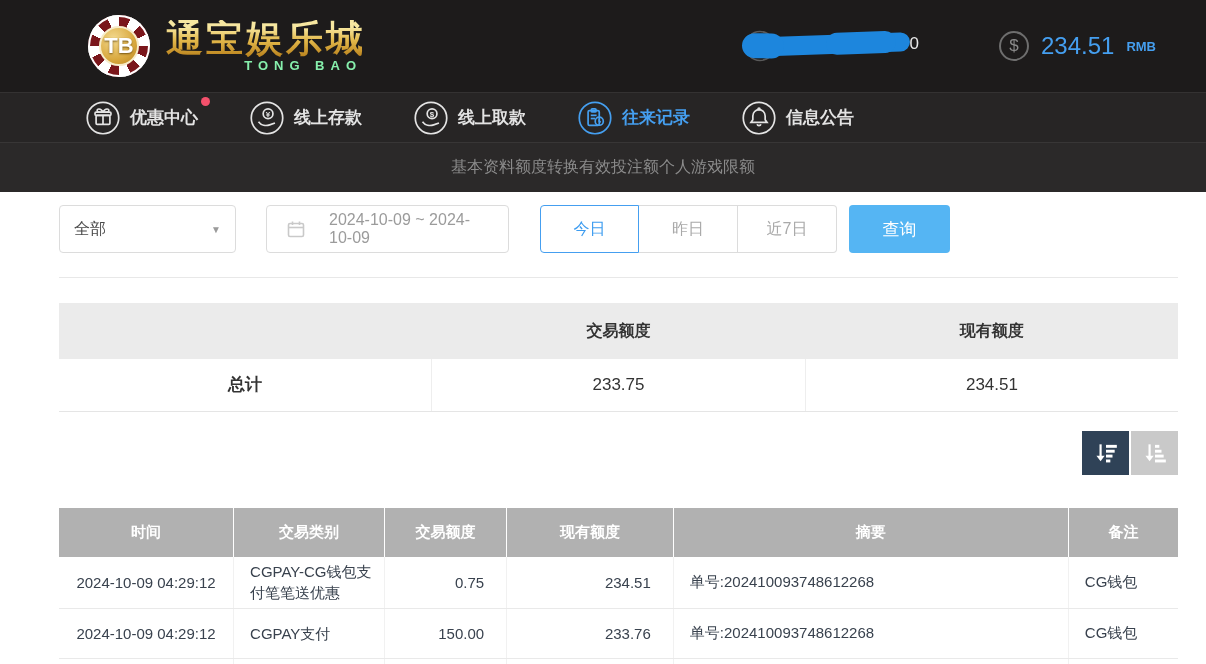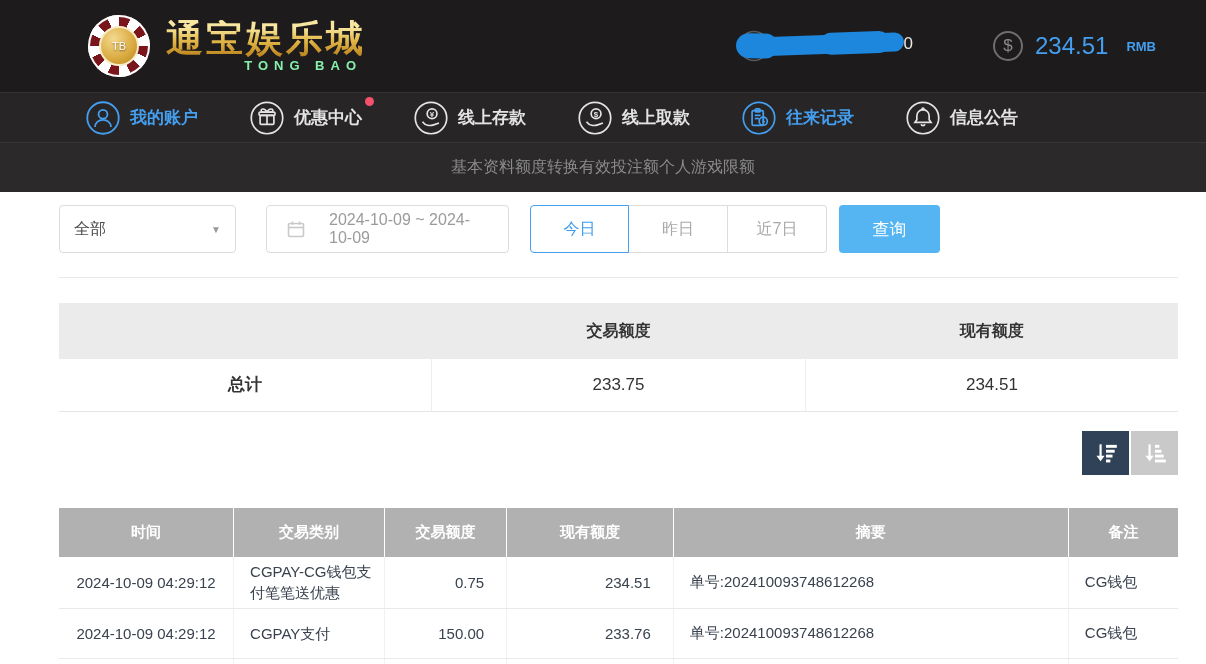--- a/index.html
+++ b/index.html
@@ -8,21 +8,21 @@
 
   
   .banner { height:92px; background:#1d1b1b; display:flex; align-items:center; padding:0 50px 0 88px; }
   .logo { display:flex; align-items:center; gap:16px; }
   .chip { width:62px; height:62px; border-radius:50%; position:relative;
     background:repeating-conic-gradient(#7a161b 0deg 22.5deg, #ffffff 22.5deg 45deg);
     box-shadow:0 0 0 2px #fff inset; }
   .chip-inner { position:absolute; inset:11px; border-radius:50%;
     background:radial-gradient(circle at 35% 30%, #f3d98e, #d9a93f 60%, #b9831e);
     border:2px solid #f7ecc9; display:flex; align-items:center; justify-content:center;
-    color:#fff; font-weight:normal; font-size:11px; text-shadow:0 1px 2px rgba(90,60,0,.8); }
+    color:#fff; font-weight:bold; font-size:22px; text-shadow:0 1px 2px rgba(90,60,0,.8); }
   .logo-text { display:flex; flex-direction:column; line-height:1; }
   .logo-cn { font-family:"Liberation Serif","DejaVu Serif",serif; font-weight:bold; font-size:37px;
     letter-spacing:3px; background:linear-gradient(#f7e7a0 20%, #e3b84a 55%, #b9821d);
     -webkit-background-clip:text; background-clip:text; color:transparent; }
   .logo-en { font-size:13px; font-weight:bold; letter-spacing:6px; color:#86efac;
     align-self:flex-end; margin-top:2px; margin-right:4px; }
 
   .banner-right { margin-left:auto; display:flex; align-items:center; gap:70px; }
   .user-box { position:relative; display:flex; align-items:center; height:40px; width:185px; }
   .ghost-user-icon { position:absolute; left:0; top:4px; color:#5a5a5a; }
@@ -30,21 +30,21 @@
     background:#1d86dd; border-radius:10px; transform:rotate(-2deg); }
   .scribble::before { content:""; position:absolute; left:-8px; top:-4px; width:42px; height:25px;
     background:#1d86dd; border-radius:13px; transform:rotate(3deg); }
   .scribble::after { content:""; position:absolute; right:14px; top:-2px; width:70px; height:22px;
     background:#1d86dd; border-radius:11px; }
   .user-frag { position:absolute; right:10px; top:8px; color:#e8e8e8; font-size:17px; }
   .balance { display:flex; align-items:center; gap:12px; }
   .dollar-ring { width:30px; height:30px; border:2px solid #6e6e6e; border-radius:50%;
     color:#8a8a8a; font-size:17px; display:flex; align-items:center; justify-content:center; }
   .balance-amount { color:#459ff0; font-size:24px; }
-  .balance-cur { color:#459ff0; font-size:13px; font-weight:bold; margin-left:6px; }
+  .balance-cur { color:#459ff0; font-size:13px; font-weight:bold; }
 
   
   .mainnav { height:50px; background:#272525; border-top:1px solid #343232;
     display:flex; align-items:center; padding-left:86px; gap:52px; }
   .nav-item { display:flex; align-items:center; gap:10px; color:#e4e4e4; font-size:17px;
     font-weight:bold; cursor:pointer; position:relative; }
   .nav-item .icn { width:34px; height:34px; }
   .nav-item.active { color:#459ff0; }
   .nav-badge { position:absolute; top:-4px; right:-12px; width:9px; height:9px;
     border-radius:50%; background:#f4516c; }
@@ -56,21 +56,21 @@
 
   
   .content { margin:0 28px 0 59px; width:1119px; }
   .filters { margin-top:13px; display:flex; align-items:center; }
   .select-box { width:177px; height:48px; border:1px solid #dcdcdc; border-radius:4px;
     display:flex; align-items:center; padding:0 14px; color:#4a4a4a; font-size:16px; cursor:pointer; }
   .select-caret { margin-left:auto; color:#9a9a9a; font-size:10px; }
   .date-box { width:243px; height:48px; border:1px solid #dcdcdc; border-radius:4px;
     margin-left:30px; display:flex; align-items:center; padding:0 19px; gap:23px;
     color:#9b9b9b; font-size:16px; cursor:text; }
-  .btn-group { display:flex; margin-left:21px; }
+  .btn-group { display:flex; margin-left:31px; }
   .range-btn { width:99px; height:48px; background:#fff; border:1px solid #dcdcdc;
     color:#a9a9a9; font-size:16px; display:flex; align-items:center; justify-content:center;
     cursor:pointer; }
   .range-btn + .range-btn { border-left:none; }
   .range-btn:first-child { border-radius:4px 0 0 4px; }
   .range-btn:last-child { border-radius:0 4px 4px 0; }
   .range-btn.active { border:1px solid #459ff0; color:#3d9cf0; }
   .query-btn { width:101px; height:48px; margin-left:12px; background:#55b5f3; border:none;
     border-radius:4px; color:#fff; font-size:17px; cursor:pointer; }
   .divider { border:none; border-top:1px solid #e8e8e8; margin-top:24px; }
@@ -135,30 +135,20 @@
     <div class="balance">
       <span class="dollar-ring">$</span>
       <span class="balance-amount">234.51</span>
       <span class="balance-cur">RMB</span>
     </div>
   </div>
 </div>
 
 <div class="mainnav">
 
-  <div class="nav-item active">
-    <span class="icn">
-      <svg width="34" height="34" viewBox="0 0 32 32" fill="none" stroke="currentColor" stroke-width="1.7">
-        <circle cx="16" cy="16" r="14.8"></circle>
-          <circle cx="16" cy="12.5" r="4.2"></circle>
-        <path d="M8.5 24.5 a7.5 6.8 0 0 1 15 0"></path>
-      </svg>
-    </span>
-    <span>我的账户</span>
-  </div>
 
   <div class="nav-item">
     <span class="icn">
       <svg width="34" height="34" viewBox="0 0 32 32" fill="none" stroke="currentColor" stroke-width="1.6">
         <circle cx="16" cy="16" r="14.8"></circle>
         <rect x="9.5" y="13.5" width="13" height="8.5" rx="1"></rect>
         <rect x="8.5" y="10.5" width="15" height="3" rx="1"></rect>
         <path d="M16 10.5 c-2 -4 -6.2 -3.6 -5.4 -1 .5 1.6 3.4 1 5.4 1z M16 10.5 c2 -4 6.2 -3.6 5.4 -1 -.5 1.6 -3.4 1 -5.4 1z"></path>
         <line x1="16" y1="13.5" x2="16" y2="22"></line>
       </svg>

